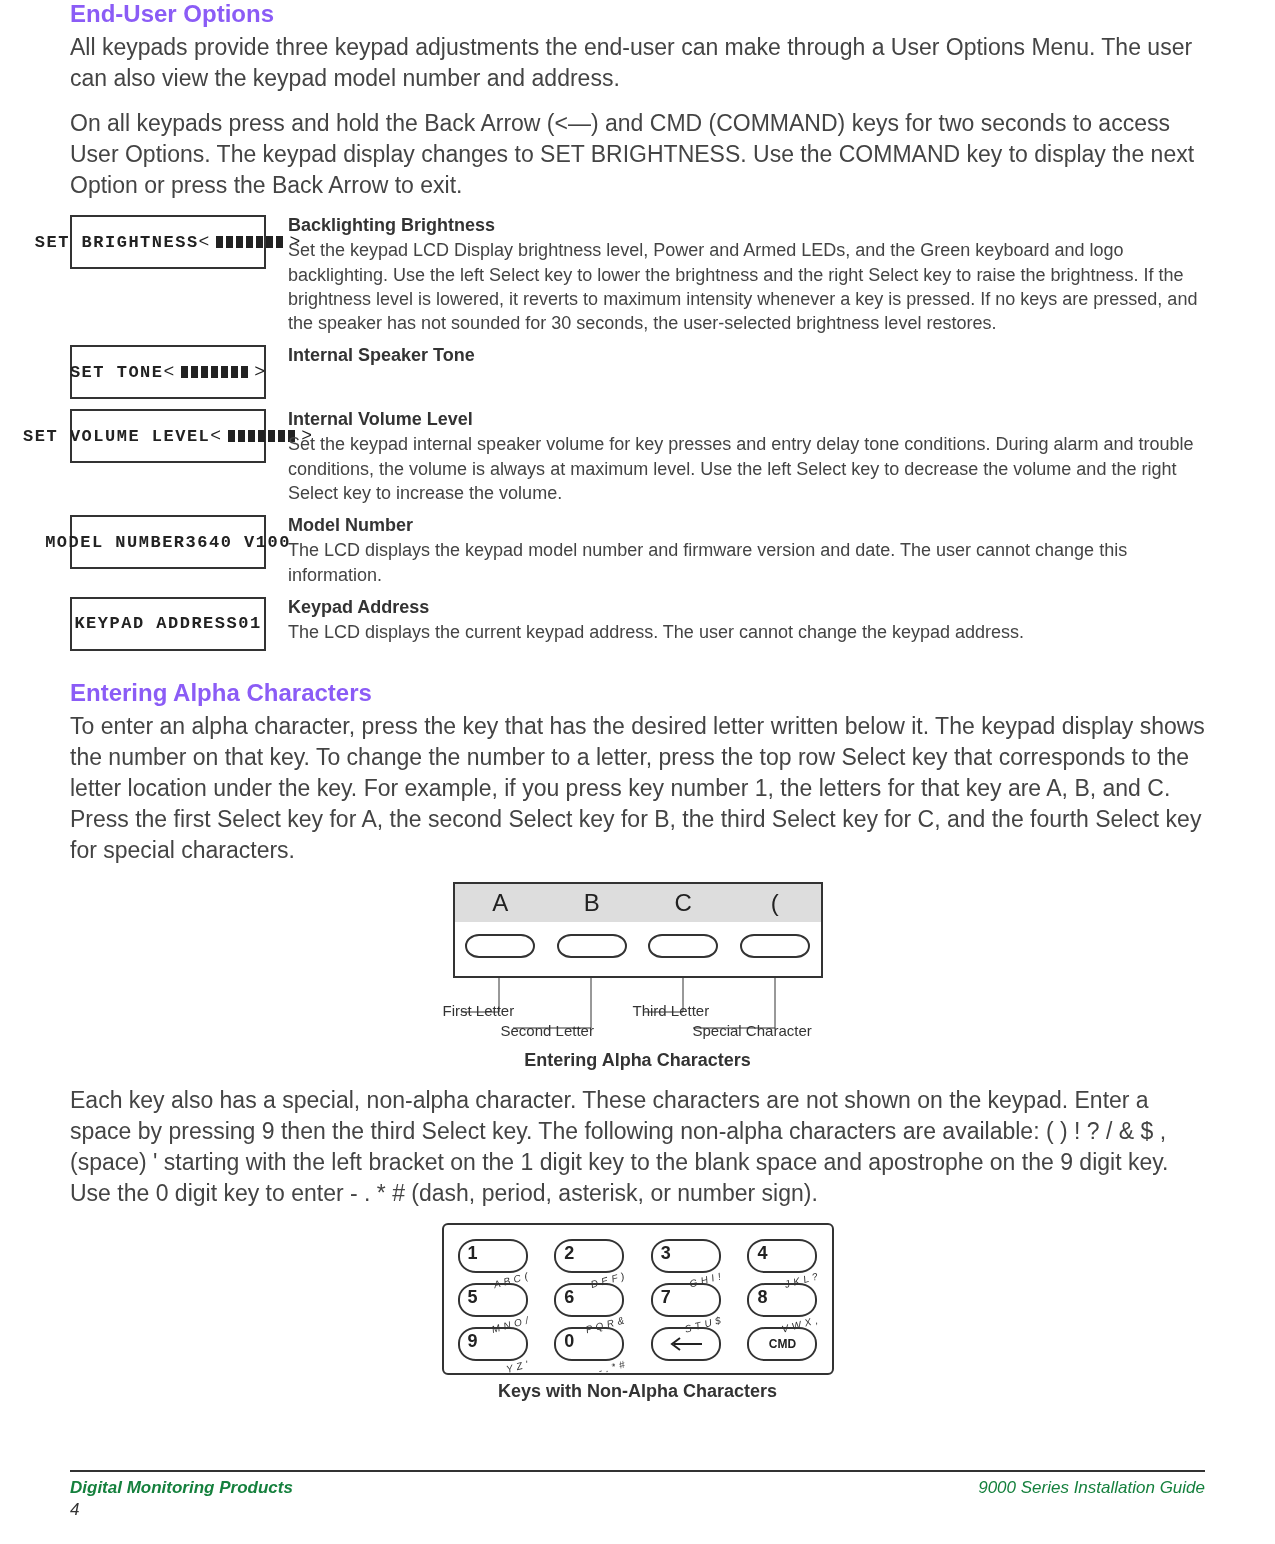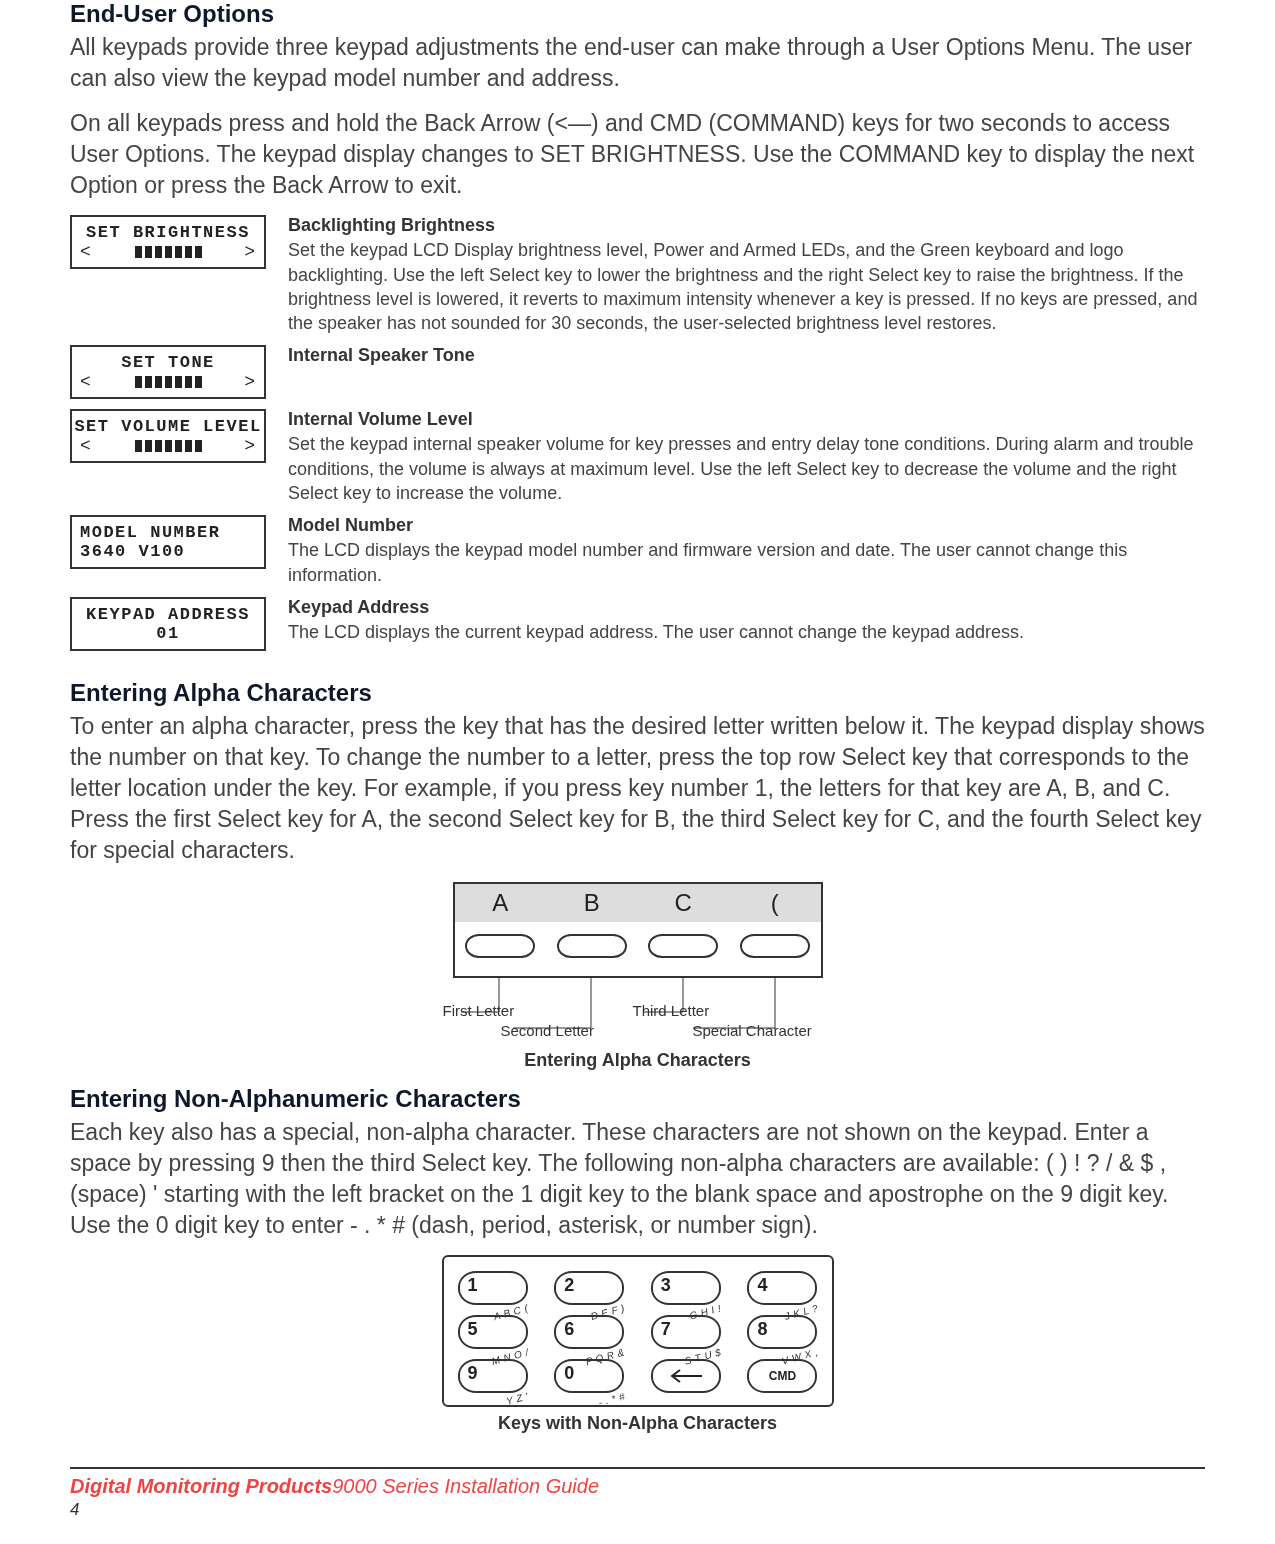--- a/index.html
+++ b/index.html
@@ -15,21 +15,21 @@
     min-height: 1544px;
     box-sizing: border-box;
     padding: 0 70px 0 70px;
     position: relative;
   }
   h2.section {
     font-family: Verdana, Geneva, sans-serif;
     font-weight: 700;
     font-size: 24px;
     margin: 0 0 4px 0;
-    color: #0f172a;
+    color: #8b5cf6;
   }
   p.body {
     font-size: 23px;
     line-height: 1.35;
     margin: 0 0 14px 0;
     color: #444;
   }
   .option-row {
     display: flex;
     align-items: flex-start;
@@ -37,21 +37,21 @@
   }
   .lcd-box {
     border: 2px solid #333;
     width: 196px;
     height: 54px;
     padding: 4px 8px;
     font-family: "Courier New", monospace;
     font-size: 18px;
     color: #333;
     display: flex;
-    flex-direction: column;
+    flex-direction: row;
     justify-content: center;
     align-items: stretch;
     margin-right: 22px;
     flex-shrink: 0;
     letter-spacing: 1px;
     box-sizing: border-box;
   }
   .lcd-line {
     display: flex;
     justify-content: center;
@@ -213,24 +213,24 @@
     right: 70px;
     bottom: 24px;
   }
   .footer hr {
     border: none;
     border-top: 2px solid #333;
     margin: 0 0 6px 0;
   }
   .footer-row {
     display: flex;
-    justify-content: flex-start;
-    font-size: 20px;
+    justify-content: space-between;
+    font-size: 17px;
     font-style: italic;
-    color:#ef4444;
+    color:#15803d;
   }
   .footer-row strong { font-weight:700; font-style: italic; }
   .footer-page {
     font-size: 17px;
     font-style: italic;
     color:#333;
     margin-top: 2px;
   }
 </style>
 </head>
@@ -360,21 +360,20 @@
         <line x1="322" y1="50" x2="240" y2="50" stroke="#333" stroke-width="1"></line>
       </svg>
       <span class="lbl" style="left:-10px; top:24px;">First Letter</span>
       <span class="lbl" style="left:48px;  top:44px;">Second Letter</span>
       <span class="lbl" style="left:180px; top:24px;">Third Letter</span>
       <span class="lbl" style="left:240px; top:44px;">Special Character</span>
     </div>
   </div>
   <div class="caption">Entering Alpha Characters</div>
 
-  <h2 class="section">Entering Non-Alphanumeric Characters</h2>
   <p class="body">Each key also has a special, non-alpha character.  These characters are not shown on the keypad.  Enter a space by pressing 9 then the third Select key.  The following non-alpha characters are available: ( ) ! ? / &amp; $ , (space) ' starting with the left bracket on the 1 digit key to the blank space and apostrophe on the 9 digit key.  Use the 0 digit key to enter - . * # (dash, period, asterisk, or number sign).</p>
 
   <div class="keypad-figure">
 
     <div class="keypad-row">
       <div class="kp-key">
         <span class="kp-digit">1</span>
         <span class="kp-sub">A B C (</span>
       </div>
       <div class="kp-key">

